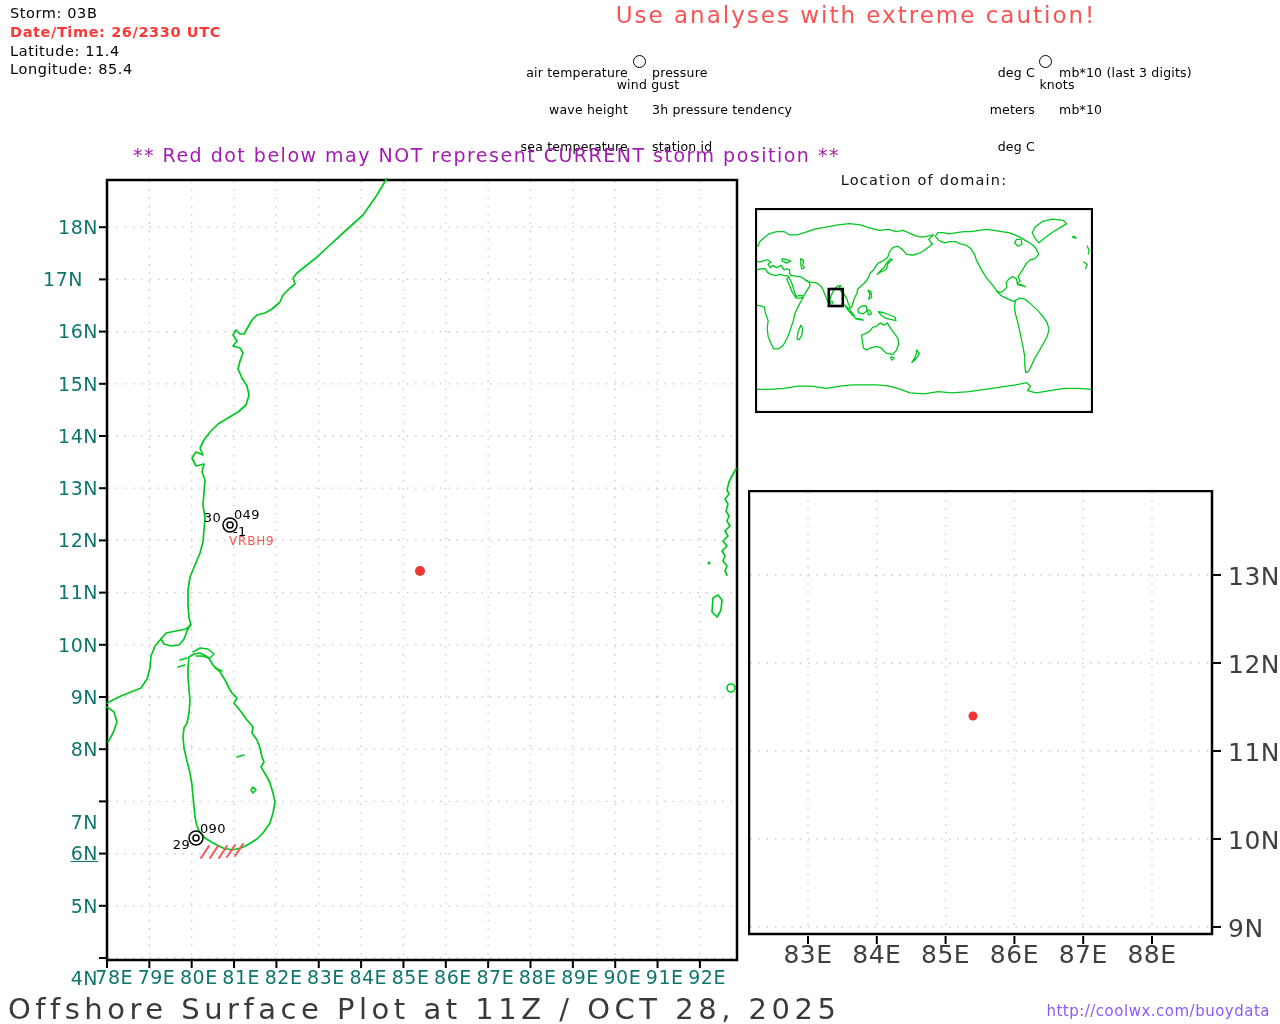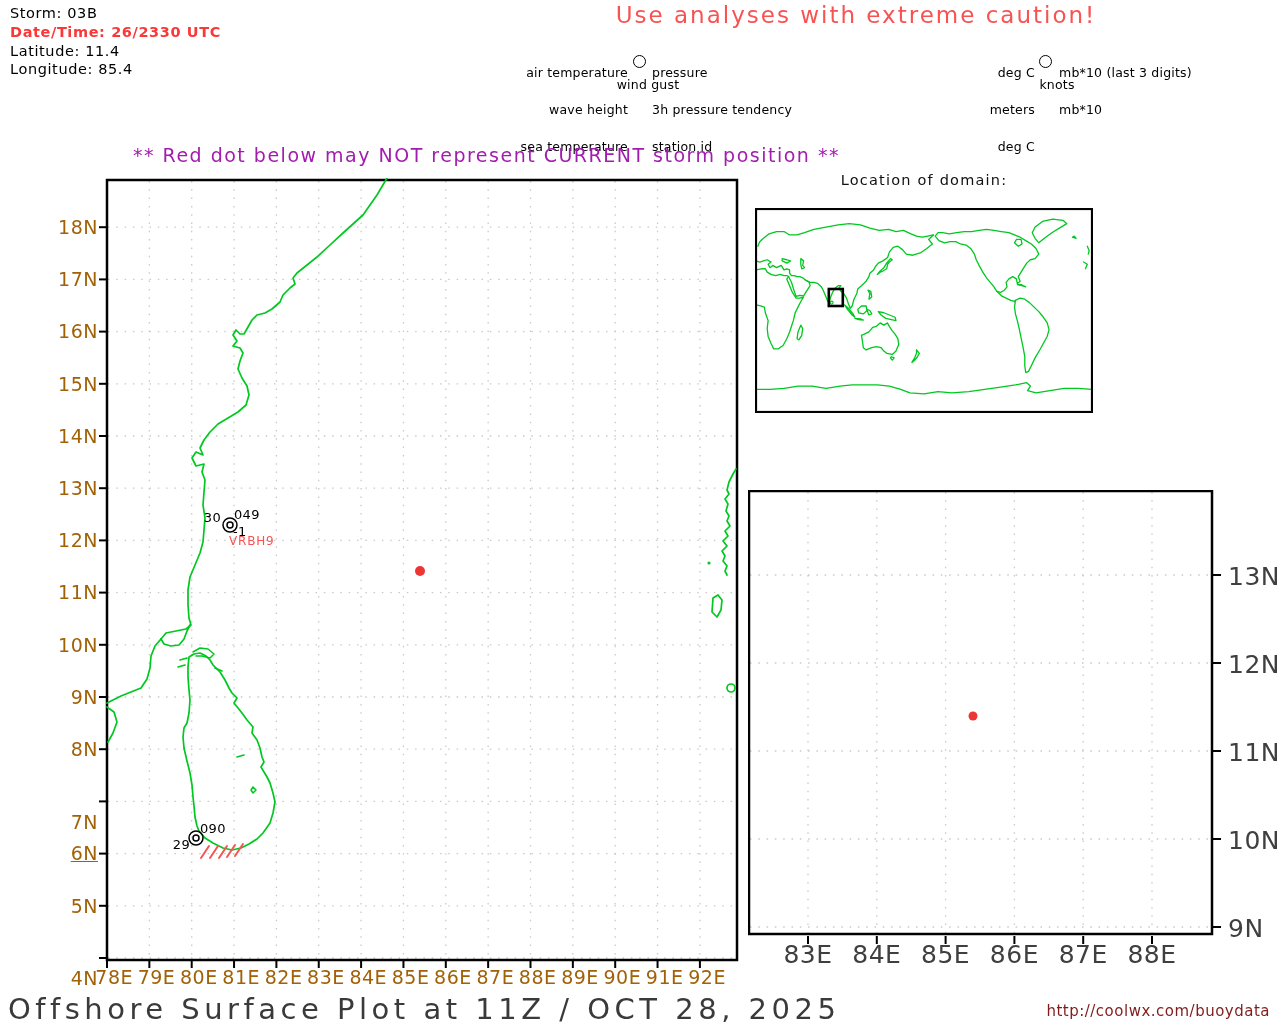--- a/index.html
+++ b/index.html
@@ -6,28 +6,28 @@
   .page{position:relative;width:1280px;height:1024px;background:#fff;overflow:hidden;
         font-family:"DejaVu Sans","Liberation Sans",sans-serif;color:#000;}
   .abs{position:absolute;}
   .hdr-line{font-size:14.5px;line-height:18.8px;letter-spacing:0.6px;white-space:pre;}
   .red{color:#f75353;}
   .boldred{color:#fa3838;font-weight:bold;}
   .caution{font-size:23px;letter-spacing:2px;color:#f75353;text-align:center;white-space:nowrap;}
   .leg{font-size:12.5px;line-height:12.4px;letter-spacing:0.2px;white-space:pre;}
   .leg-circle{width:13px;height:13px;border:1.6px solid #000;border-radius:50%;box-sizing:border-box;background:#fff;}
   .warn{font-size:19px;letter-spacing:1.5px;color:#a21caf;text-align:center;white-space:nowrap;}
-  .axis-label{font-size:19px;color:#a16207;letter-spacing:0.5px;white-space:nowrap;}
+  .axis-label{font-size:19px;color:#0f766e;letter-spacing:0.5px;white-space:nowrap;}
   .axis-label.right{text-align:right;}
   .axis-label.center{text-align:right;}
   .inset-label{font-size:25px;color:#3f3f3f;letter-spacing:0.5px;white-space:nowrap;}
   .inset-label.center{text-align:center;}
   .domain-title{font-size:14.5px;letter-spacing:1.2px;text-align:center;color:#111;}
   .footer-title{font-size:29px;letter-spacing:4.5px;color:#3a3a3a;white-space:nowrap;}
-  .footer-url{font-size:15px;letter-spacing:0.5px;color:#7f1d1d;text-align:right;white-space:nowrap;}
+  .footer-url{font-size:15px;letter-spacing:0.5px;color:#8b5cf6;text-align:right;white-space:nowrap;}
 </style>
 </head>
 <body>
 
 <div class="page">
 
   <div class="abs" style="left:10px;top:4px;">
     <div class="hdr-line">Storm: 03B</div>
     <div class="hdr-line boldred">Date/Time: 26/2330 UTC</div>
     <div class="hdr-line">Latitude: 11.4</div>
@@ -165,21 +165,21 @@
       <g>
         <circle cx="101" cy="660" r="7" fill="none" stroke="#000" stroke-width="1.5"></circle>
         <circle cx="101" cy="660" r="3" fill="none" stroke="#000" stroke-width="1.5"></circle>
         <text x="95" y="671" font-size="13" fill="#000" font-family="&quot;DejaVu Sans&quot;,sans-serif" text-anchor="end" letter-spacing="0.3">29</text>
         <text x="105" y="655" font-size="13" fill="#000" font-family="&quot;DejaVu Sans&quot;,sans-serif" text-anchor="start" letter-spacing="0.3">090</text>
       </g>
       <circle cx="325" cy="393" r="5" fill="#ee3535"></circle>
     </svg>
   <div id="main-lat-labels">
       <div class="abs axis-label right" style="left: 48px; top: 216px; width: 50px;">18N</div>
-      <div class="abs axis-label right" style="left: 48px; top: 268.2px; width: 50px;">17N</div>
+      <div class="abs axis-label right" style="left: 33px; top: 268.2px; width: 50px;">17N</div>
       <div class="abs axis-label right" style="left: 48px; top: 320.4px; width: 50px;">16N</div>
       <div class="abs axis-label right" style="left: 48px; top: 372.6px; width: 50px;">15N</div>
       <div class="abs axis-label right" style="left: 48px; top: 424.8px; width: 50px;">14N</div>
       <div class="abs axis-label right" style="left: 48px; top: 477px; width: 50px;">13N</div>
       <div class="abs axis-label right" style="left: 48px; top: 529.2px; width: 50px;">12N</div>
       <div class="abs axis-label right" style="left: 48px; top: 581.4px; width: 50px;">11N</div>
       <div class="abs axis-label right" style="left: 48px; top: 633.6px; width: 50px;">10N</div>
       <div class="abs axis-label right" style="left: 48px; top: 685.8px; width: 50px;">9N</div>
       <div class="abs axis-label right" style="left: 48px; top: 738px; width: 50px;">8N</div>
       <div class="abs axis-label right" style="left: 48px; top: 790.2px; width: 50px; margin-top: 21px;">7N</div>

